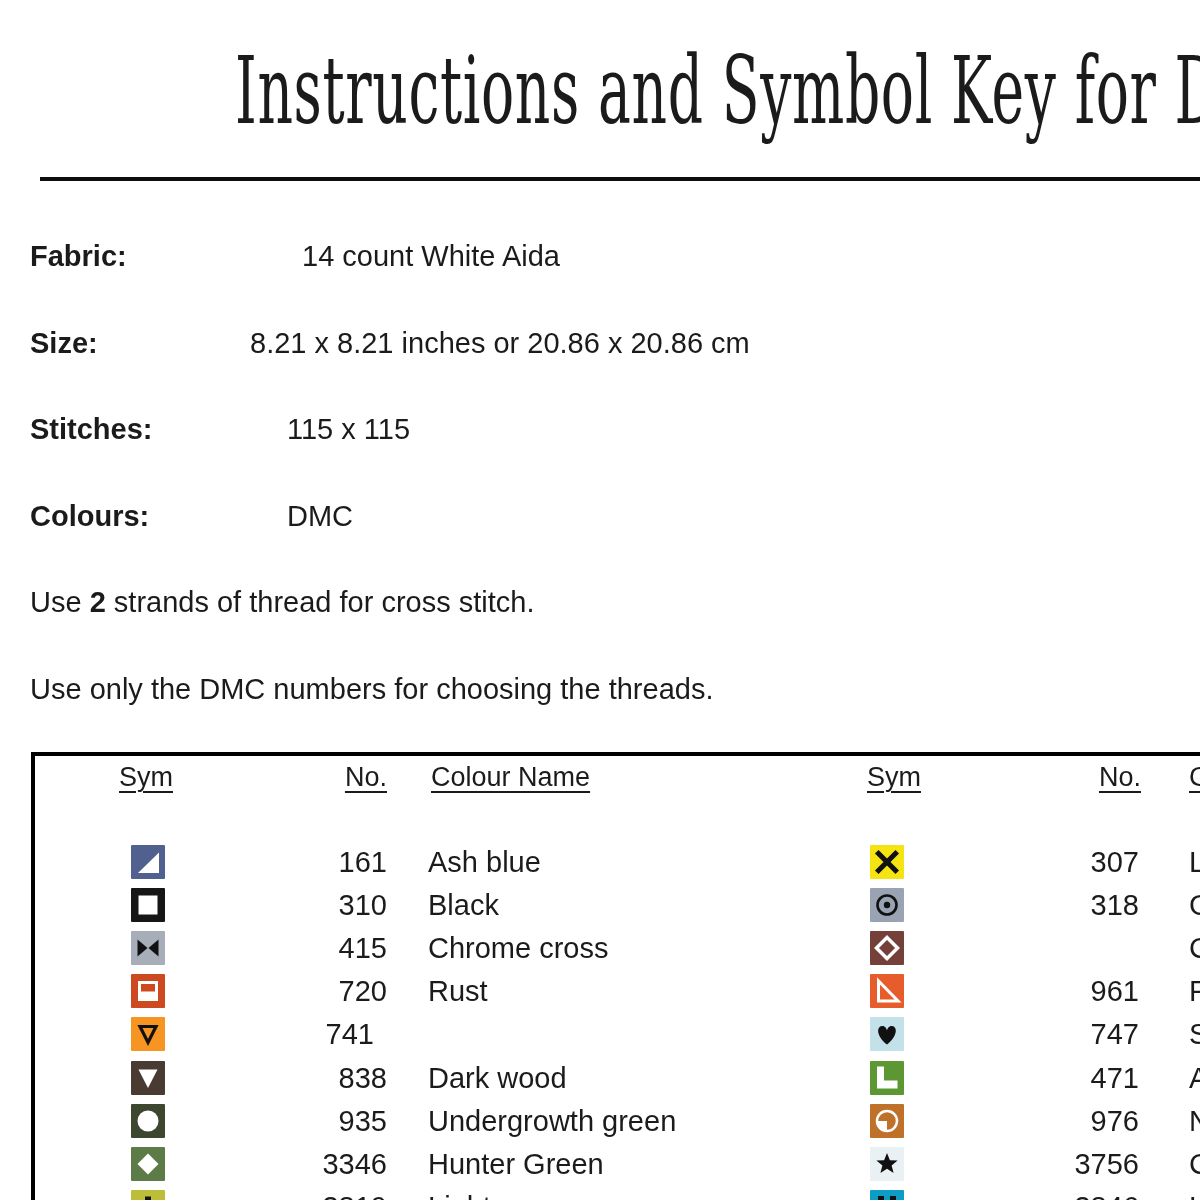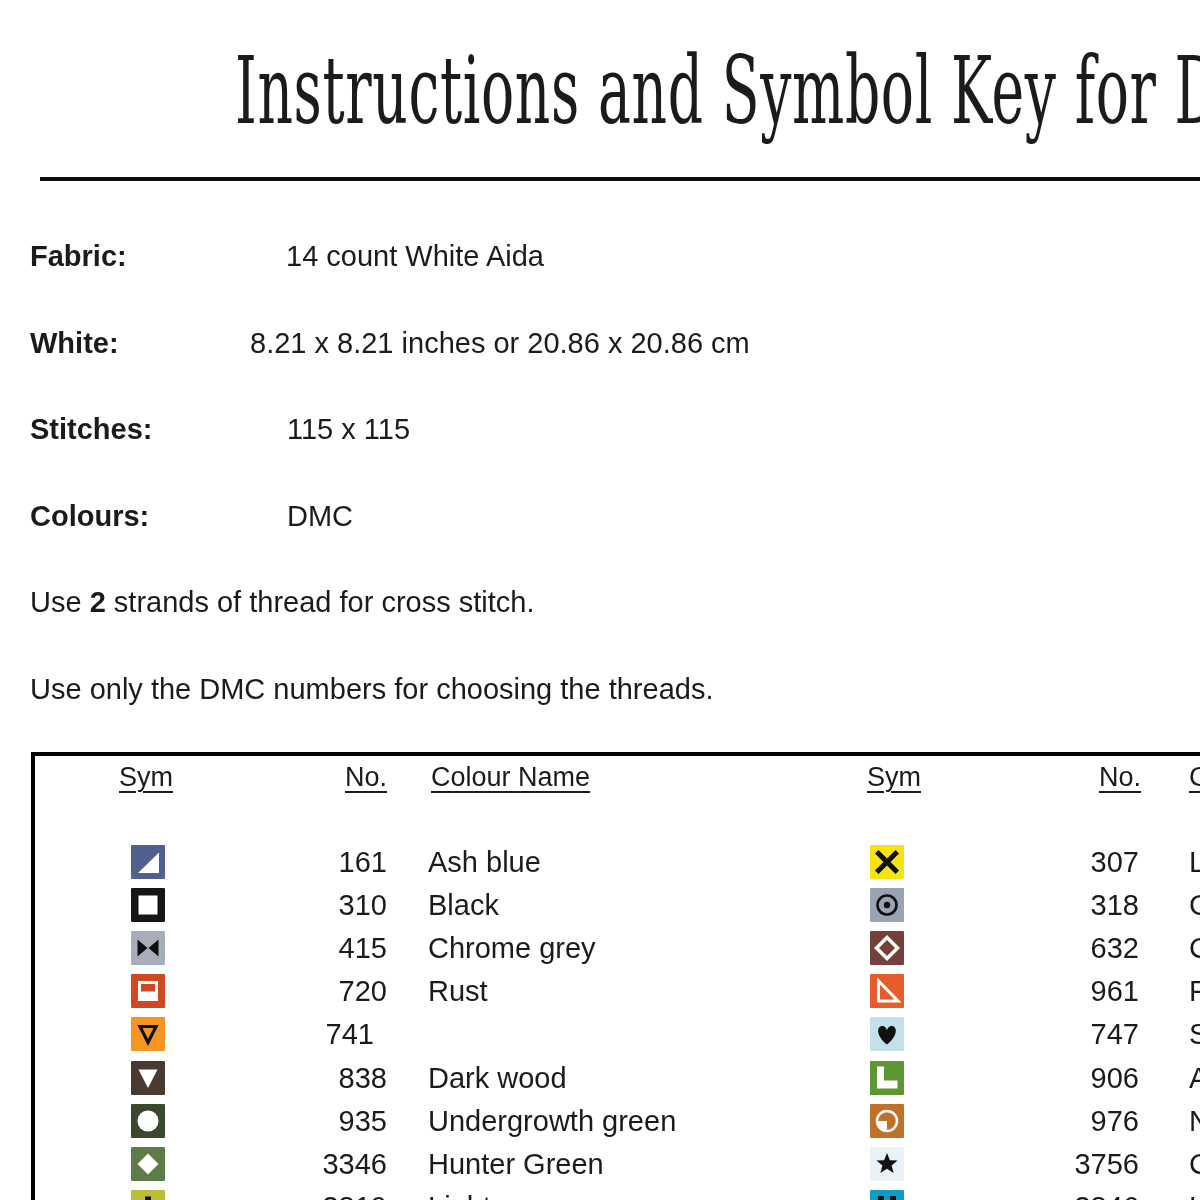--- a/index.html
+++ b/index.html
@@ -43,23 +43,23 @@
     font-size:29px;white-space:nowrap;
   }
 </style>
 </head>
 <body>
 
 <div id="page-title" class="abs">Instructions and Symbol Key for Design "Peles</div>
 <div id="title-rule" class="abs"></div>
 
 <div class="abs spec-label" style="top:240px">Fabric:</div>
-<div class="abs spec-value" style="left:286px;top:240px">14 count White Aida</div>
-
-<div class="abs spec-label" style="top:327px">White:</div>
+<div class="abs spec-value" style="left:302px;top:240px">14 count White Aida</div>
+
+<div class="abs spec-label" style="top:327px">Size:</div>
 <div class="abs spec-value" style="left:250px;top:327px">8.21 x 8.21 inches or 20.86 x 20.86 cm</div>
 
 <div class="abs spec-label" style="top:413px">Stitches:</div>
 <div class="abs spec-value" style="left:287px;top:413px">115 x 115</div>
 
 <div class="abs spec-label" style="top:500px">Colours:</div>
 <div class="abs spec-value" style="left:287px;top:500px">DMC</div>
 
 <div class="abs note-line" style="top:586px"><span>Use </span><b>2</b><span> strands of thread for cross stitch.</span></div>
 <div class="abs note-line" style="top:673px">Use only the DMC numbers for choosing the threads.</div>
@@ -91,21 +91,21 @@
         <div class="cname" style="left:393px">Black</div>
       </div>
       <div class="key-row" style="top: 170.4px;">
         <div class="swatch" style="left:96px;background:#a7aeb9">
           <svg width="34" height="34" viewBox="0 0 34 34">
             <polygon points="6.5,8.5 6.5,25.5 16.5,17" fill="#111111"></polygon>
             <polygon points="27.5,8.5 27.5,25.5 17.5,17" fill="#111111"></polygon>
           </svg>
         </div>
         <div class="num" style="left:150px;width:202px">415</div>
-        <div class="cname" style="left:393px">Chrome grey</div>
+        <div class="cname" style="left:393px">Chrome cross</div>
       </div>
       <div class="key-row" style="top: 213.6px;">
         <div class="swatch" style="left:96px;background:#cd4a20">
           <svg width="34" height="34" viewBox="0 0 34 34">
             <rect x="8.5" y="8.5" width="17" height="17" fill="none" stroke="#ffffff" stroke-width="3"></rect>
             <rect x="8.5" y="17.5" width="17" height="8" fill="#ffffff"></rect>
           </svg>
         </div>
         <div class="num" style="left:150px;width:202px">720</div>
         <div class="cname" style="left:393px">Rust</div>
@@ -173,21 +173,20 @@
         </div>
         <div class="num" style="left:900px;width:204px">318</div>
         <div class="cname" style="left:1154px">G</div>
       </div>
       <div class="key-row" style="top: 170.4px;">
         <div class="swatch" style="left:835px;background:#754039">
           <svg width="34" height="34" viewBox="0 0 34 34">
             <polygon points="17,6.5 27.5,17 17,27.5 6.5,17" fill="none" stroke="#ffffff" stroke-width="3.5"></polygon>
           </svg>
         </div>
-        <div class="num" style="left:900px;width:204px">632</div>
         <div class="cname" style="left:1154px">C</div>
       </div>
       <div class="key-row" style="top: 213.6px;">
         <div class="swatch" style="left:835px;background:#e65c2b">
           <svg width="34" height="34" viewBox="0 0 34 34">
             <polygon points="8.5,7 8.5,27 28,27" fill="none" stroke="#ffffff" stroke-width="3"></polygon>
           </svg>
         </div>
         <div class="num" style="left:900px;width:204px">961</div>
         <div class="cname" style="left:1154px">P</div>
@@ -200,21 +199,21 @@
         </div>
         <div class="num" style="left:900px;width:204px">747</div>
         <div class="cname" style="left:1154px">S</div>
       </div>
       <div class="key-row" style="top: 300px;">
         <div class="swatch" style="left:835px;background:#5d9733">
           <svg width="34" height="34" viewBox="0 0 34 34">
             <polygon points="7,5.5 14,5.5 14,19.5 27.5,19.5 27.5,27.5 7,27.5" fill="#ffffff"></polygon>
           </svg>
         </div>
-        <div class="num" style="left:900px;width:204px">906</div>
+        <div class="num" style="left:900px;width:204px">471</div>
         <div class="cname" style="left:1154px">A</div>
       </div>
       <div class="key-row" style="top: 343.2px;">
         <div class="swatch" style="left:835px;background:#c07129">
           <svg width="34" height="34" viewBox="0 0 34 34">
             <circle cx="17" cy="17" r="10" fill="none" stroke="#ffffff" stroke-width="2.5"></circle>
             <path d="M17,17 L7,17 A10,10 0 0 0 17,27 Z" fill="#ffffff"></path>
           </svg>
         </div>
         <div class="num" style="left:900px;width:204px">976</div>

